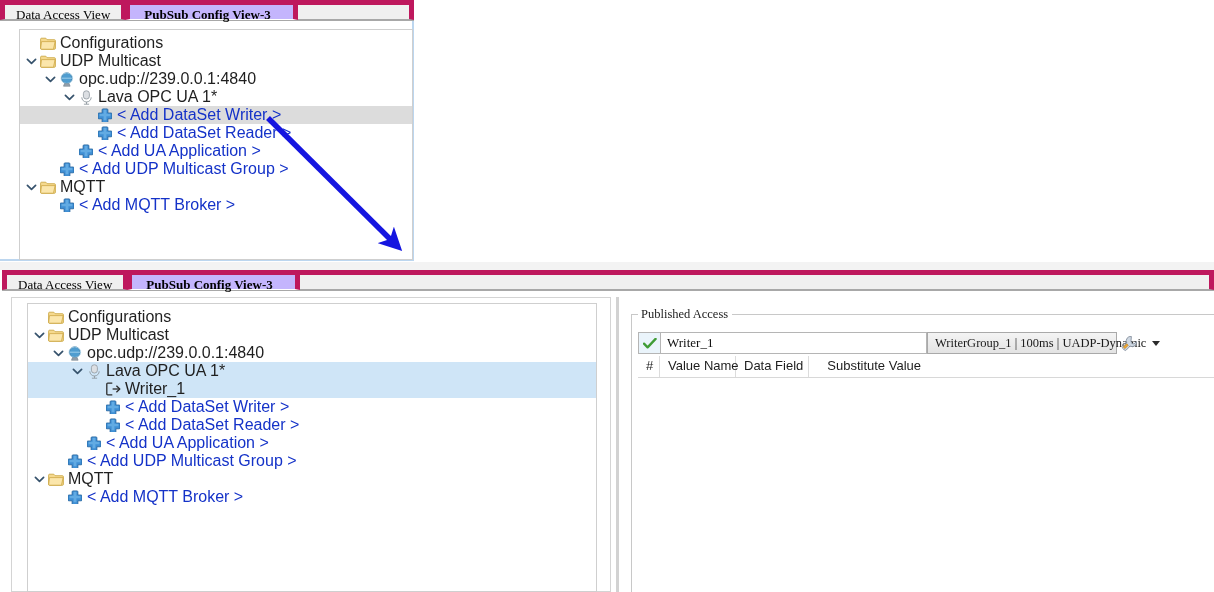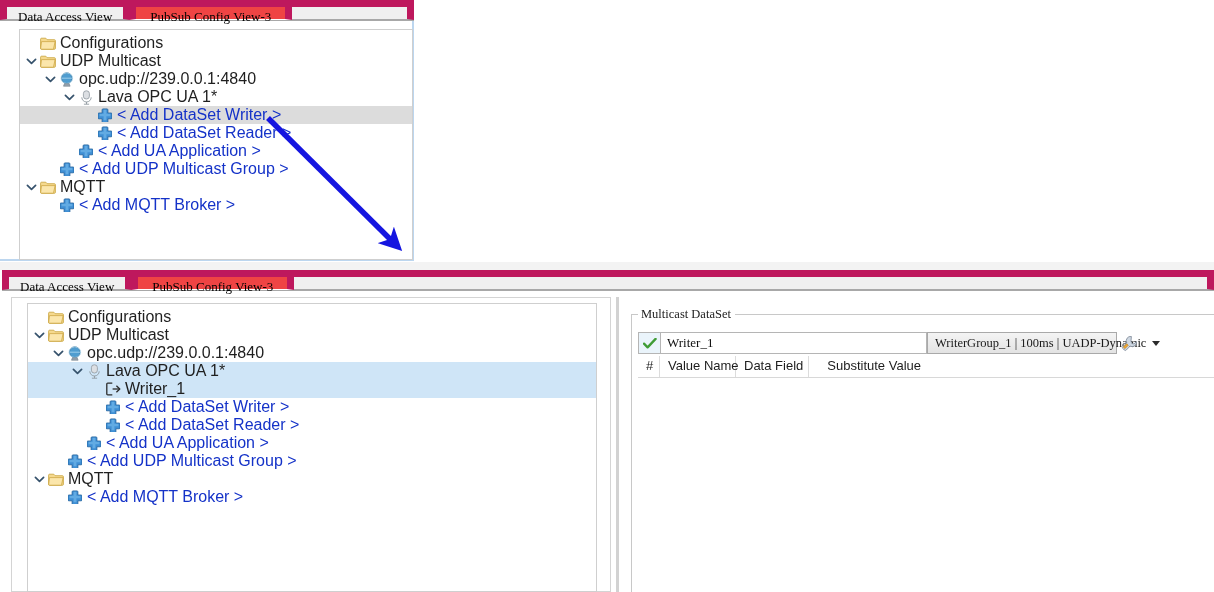--- a/index.html
+++ b/index.html
@@ -26,32 +26,33 @@
   }
   .tab {
     font-family: "Liberation Serif", serif;
     font-size: 13px;
     color: #000000;
     padding: 1px 11px 2px 11px;
     height: 20px;
     line-height: 18px;
     box-sizing: border-box;
     background: #f0f0f0;
-    border: 7px solid #be185d;
+    border: 5px solid #be185d;
     border-bottom: 1px solid #a8a8a8;
     margin-right: -1px;
     white-space: nowrap;
     position: relative;
   }
   .tab.active {
-    background: #ef4444;
+    background: #c4b5fd;
     border-bottom: 1px solid #ffffff;
     z-index: 3;
     padding-left: 14px;
-    padding-right: 14px;
+    padding-right: 22px;
+    font-weight: bold;
   }
   .tab.filler {
     flex: 1;
     background: #f0f0f0;
     border-left: none;
     margin-right: 0;
   }
 
   
   .panel {
@@ -558,21 +559,21 @@
         </span>
         <span class="tlabel link">&lt; Add MQTT Broker &gt;</span>
       </div>
     </div>
 </div>
 
 <div class="vdiv" style="left:616px; top:297px; width:3px; height:295px; background:#d2d2d2;"></div>
 
 <div class="groupbox" style="left:631px; top:307px; width:583px; height:285px;">
   <div class="gb-border"></div>
-  <div class="gb-title">Multicast DataSet</div>
+  <div class="gb-title">Published Access</div>
 </div>
 
 <div class="writer-row" style="left:638px; top:332px; width:576px; height:22px;">
   <div class="chk-cell">
     <svg width="14" height="11" viewBox="0 0 14 11">
       <path d="M1,5.6 L4.6,9.4 L12.6,0.9" stroke="#3f9c35" stroke-width="2.3" fill="none" stroke-linecap="round" stroke-linejoin="round"></path>
     </svg>
   </div>
   <div class="name-field" style="width:267px;">
     <span>Writer_1</span>

